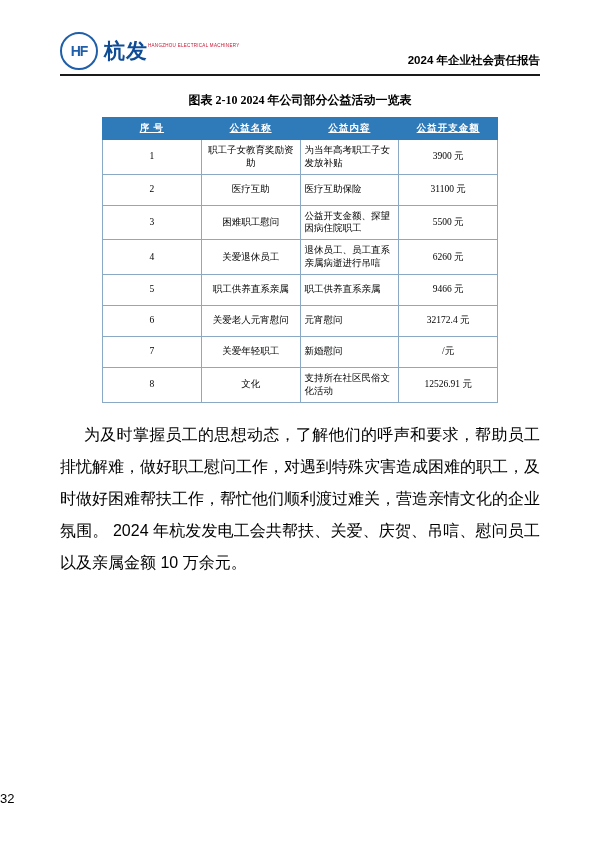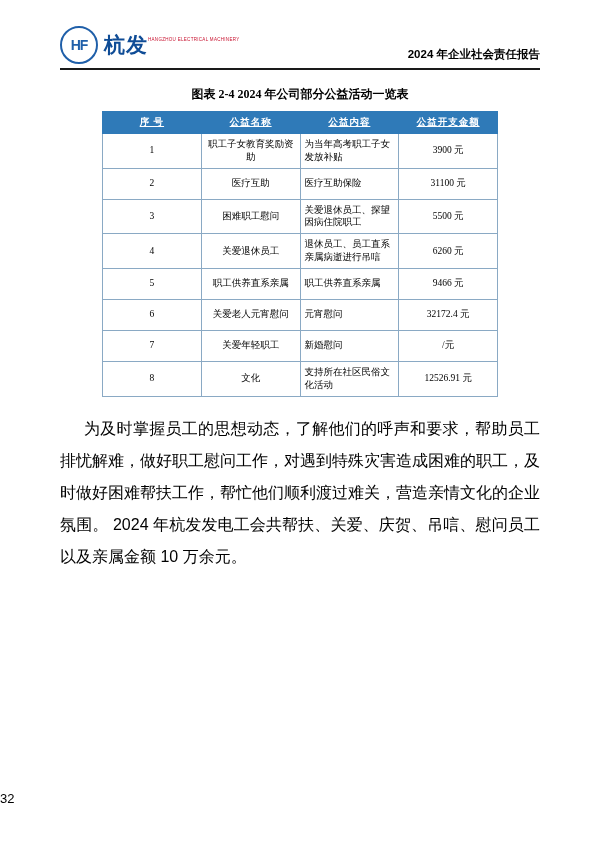--- a/index.html
+++ b/index.html
@@ -21,21 +21,21 @@
     position: relative;
     box-sizing: border-box;
     padding: 0 60px;
   }
 
   
   .header {
     display: flex;
     align-items: flex-end;
     justify-content: space-between;
-    padding-top: 20px;
+    padding-top: 26px;
     height: 44px;
   }
   .logo-wrap {
     display: flex;
     align-items: center;
     gap: 6px;
   }
   .logo-mark {
     width: 34px;
     height: 34px;
@@ -161,21 +161,21 @@
       </div>
       <div class="logo-text">
         <div class="logo-cn">杭发</div>
         <div class="logo-en">HANGZHOU ELECTRICAL MACHINERY</div>
       </div>
     </div>
     <div class="header-title">2024 年企业社会责任报告</div>
   </div>
   <div class="header-rule"></div>
 
-  <div class="fig-title">图表 2-4  2024 年公司部分公益活动一览表</div>
+  <div class="fig-title">图表 2-10  2024 年公司部分公益活动一览表</div>
 
   <table class="data">
     <thead>
       <tr>
         <th>序  号</th>
         <th>公益名称</th>
         <th>公益内容</th>
         <th>公益开支金额</th>
       </tr>
     </thead>
@@ -188,21 +188,21 @@
       </tr>
       <tr>
         <td class="c-idx">2</td>
         <td class="c-name">医疗互助</td>
         <td class="c-content">医疗互助保险</td>
         <td class="c-amount">31100 元</td>
       </tr>
       <tr>
         <td class="c-idx">3</td>
         <td class="c-name">困难职工慰问</td>
-        <td class="c-content">关爱退休员工、探望因病住院职工</td>
+        <td class="c-content">公益开支金额、探望因病住院职工</td>
         <td class="c-amount">5500 元</td>
       </tr>
       <tr>
         <td class="c-idx">4</td>
         <td class="c-name">关爱退休员工</td>
         <td class="c-content">退休员工、员工直系亲属病逝进行吊唁</td>
         <td class="c-amount">6260 元</td>
       </tr>
       <tr>
         <td class="c-idx">5</td>

